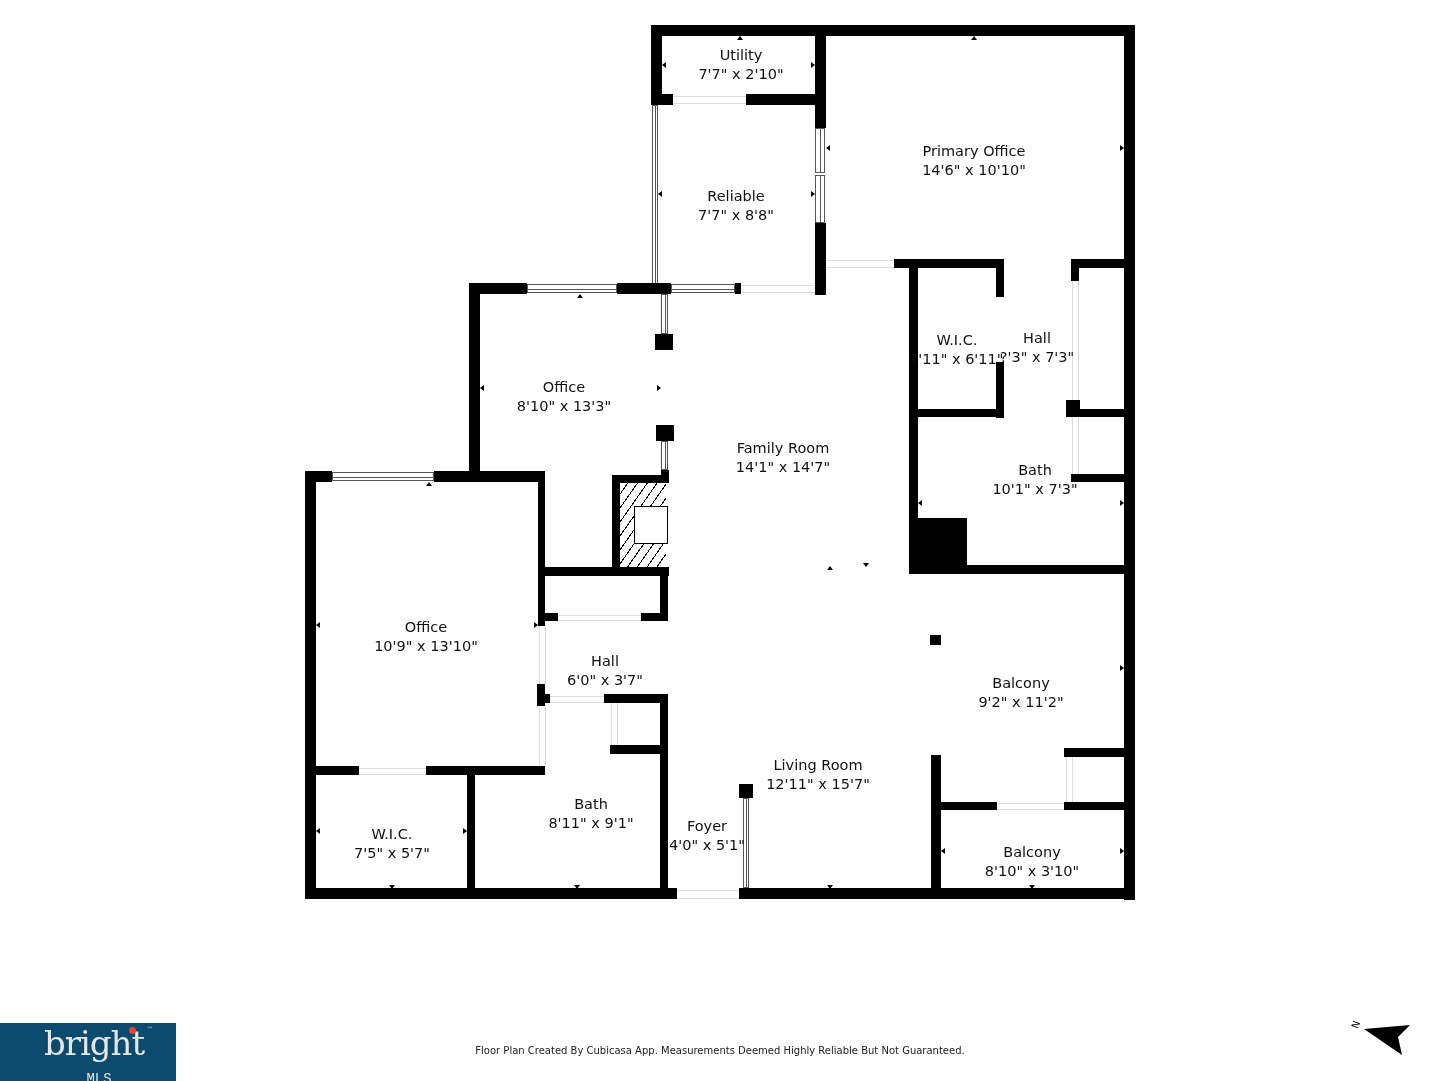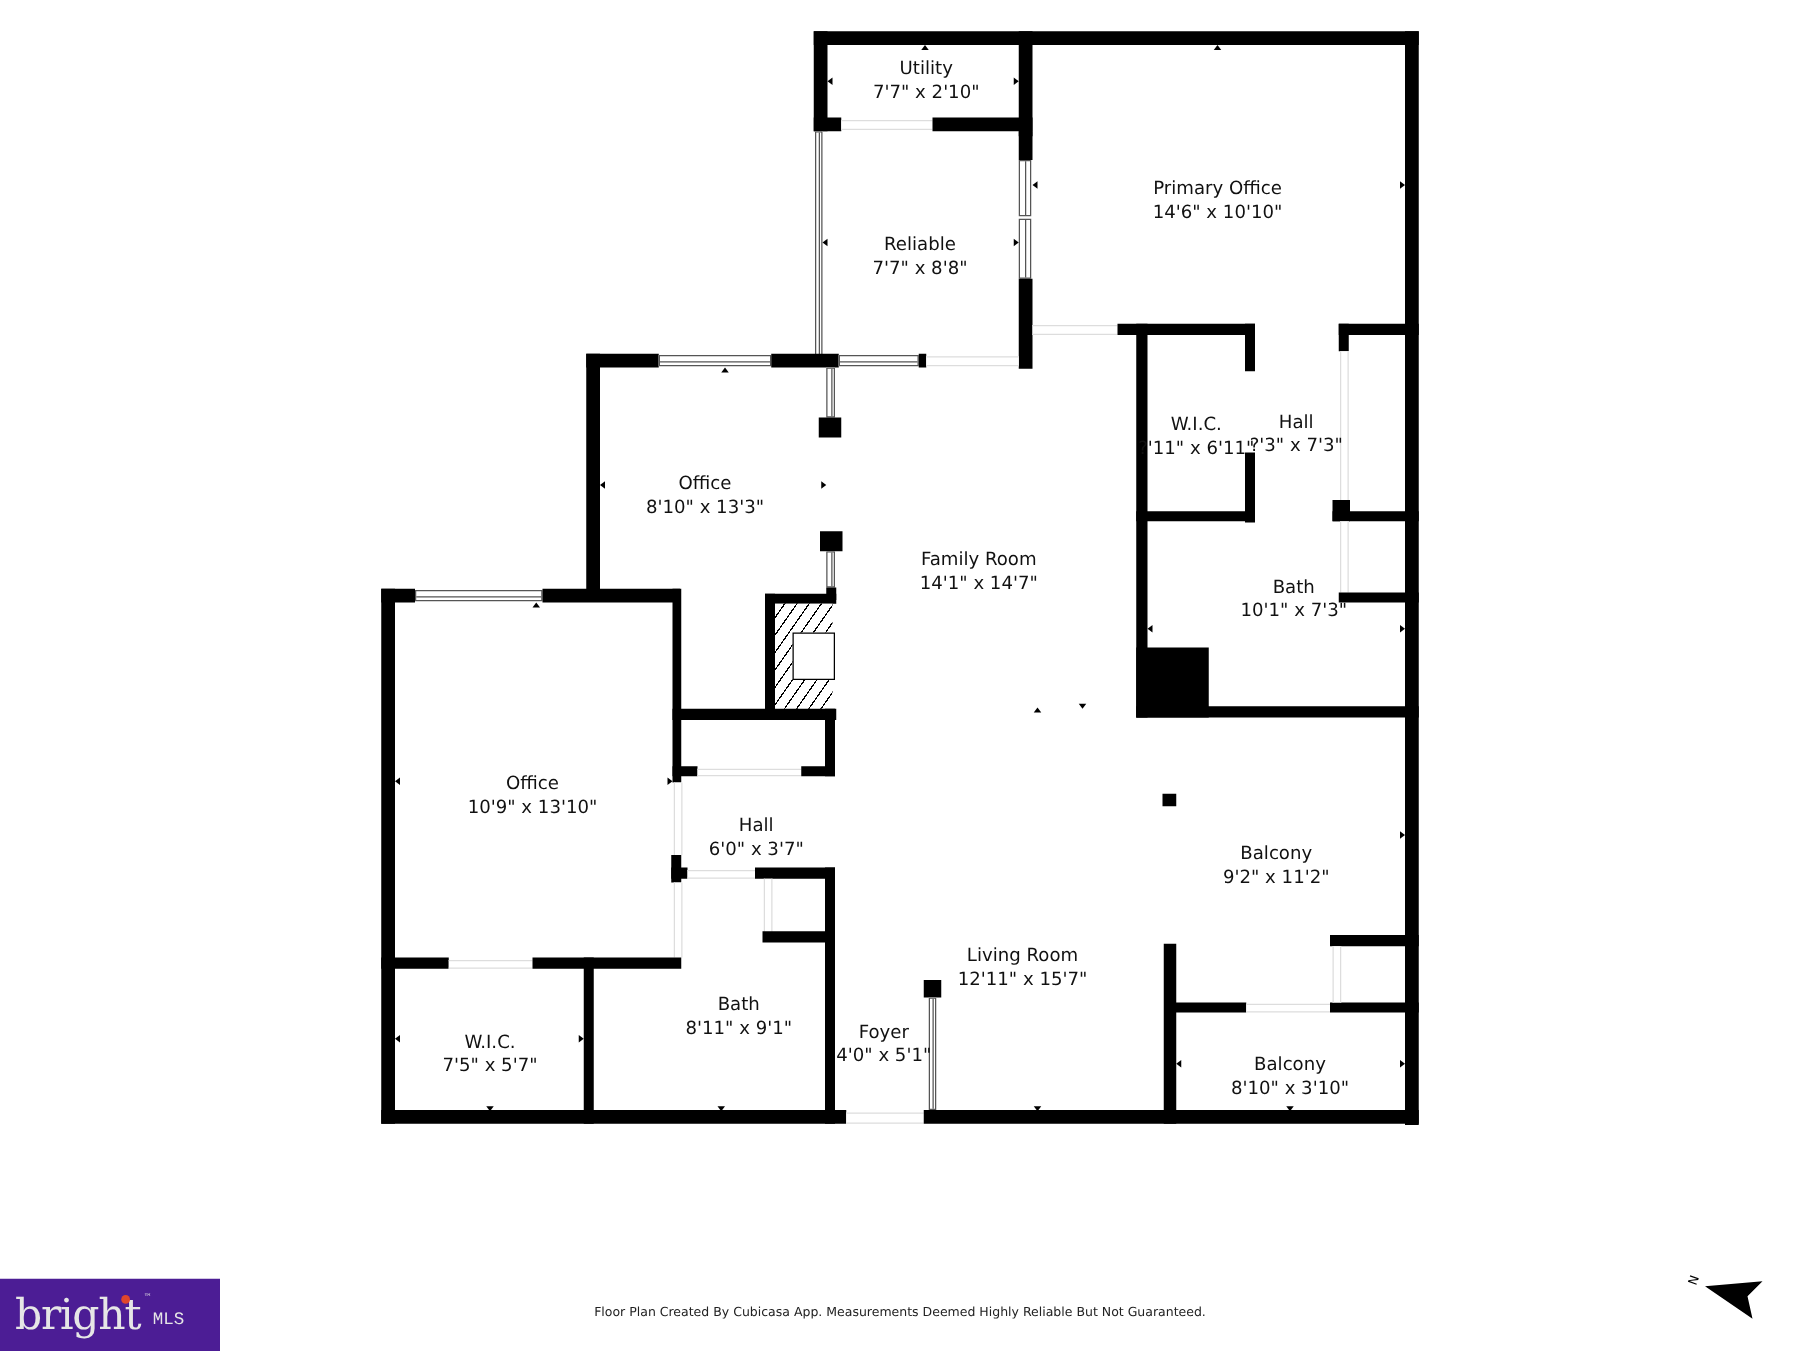--- a/index.html
+++ b/index.html
@@ -14,21 +14,21 @@
   .doorv { position: absolute; background: #fff; border-left: 1px solid #ddd; border-right: 1px solid #ddd; }
   .room { position: absolute; text-align: center; font-size: 14.5px; line-height: 19px; color: #111; transform: translateX(-50%); white-space: nowrap; }
   .room .dims { display: block; }
   .hatch { position: absolute; background: repeating-linear-gradient(-55deg, #fff 0 7px, #000 7px 8px); }
   .firebox { position: absolute; background: #fff; border: 1px solid #000; }
   .tick { position: absolute; width: 0; height: 0; }
   .tu { border-left: 3px solid transparent; border-right: 3px solid transparent; border-bottom: 4px solid #000; }
   .td { border-left: 3px solid transparent; border-right: 3px solid transparent; border-top: 4px solid #000; }
   .tl { border-top: 3px solid transparent; border-bottom: 3px solid transparent; border-right: 4px solid #000; }
   .tr { border-top: 3px solid transparent; border-bottom: 3px solid transparent; border-left: 4px solid #000; }
-  .logo { position: absolute; left: 0; top: 1023px; width: 176px; height: 58px; background: #4c1d95; display: flex; align-items: center; padding-left: 12px; box-sizing: border-box; }
+  .logo { position: absolute; left: 0; top: 1023px; width: 176px; height: 58px; background: #0c4a6e; display: flex; align-items: center; padding-left: 12px; box-sizing: border-box; flex-direction: column; }
   .logo .bright { font-family: "DejaVu Serif", serif; font-size: 34px; color: #e6e6e6; letter-spacing: -1px; position: relative; }
   .logo .dot { position: absolute; right: 8px; top: 4px; width: 7px; height: 7px; background: #e0462b; border-radius: 50%; }
   .logo .tm { font-size: 6px; color: #e6e6e6; position: absolute; right: -8px; top: 2px; }
   .logo .mls { font-family: Liberation Mono, monospace; font-size: 14px; color: #e6e6e6; margin-left: 10px; margin-top: 8px; }
   .footer { position: absolute; left: 0; width: 1440px; top: 1045px; text-align: center; font-size: 10px; color: #222; }
   .compass { position: absolute; left: 1348px; top: 1015px; width: 70px; height: 45px; }
   .compass .n { position: absolute; left: 4px; top: 4px; font-size: 10px; transform: rotate(-70deg); color: #000; }
 </style>
 </head>
 <body>

